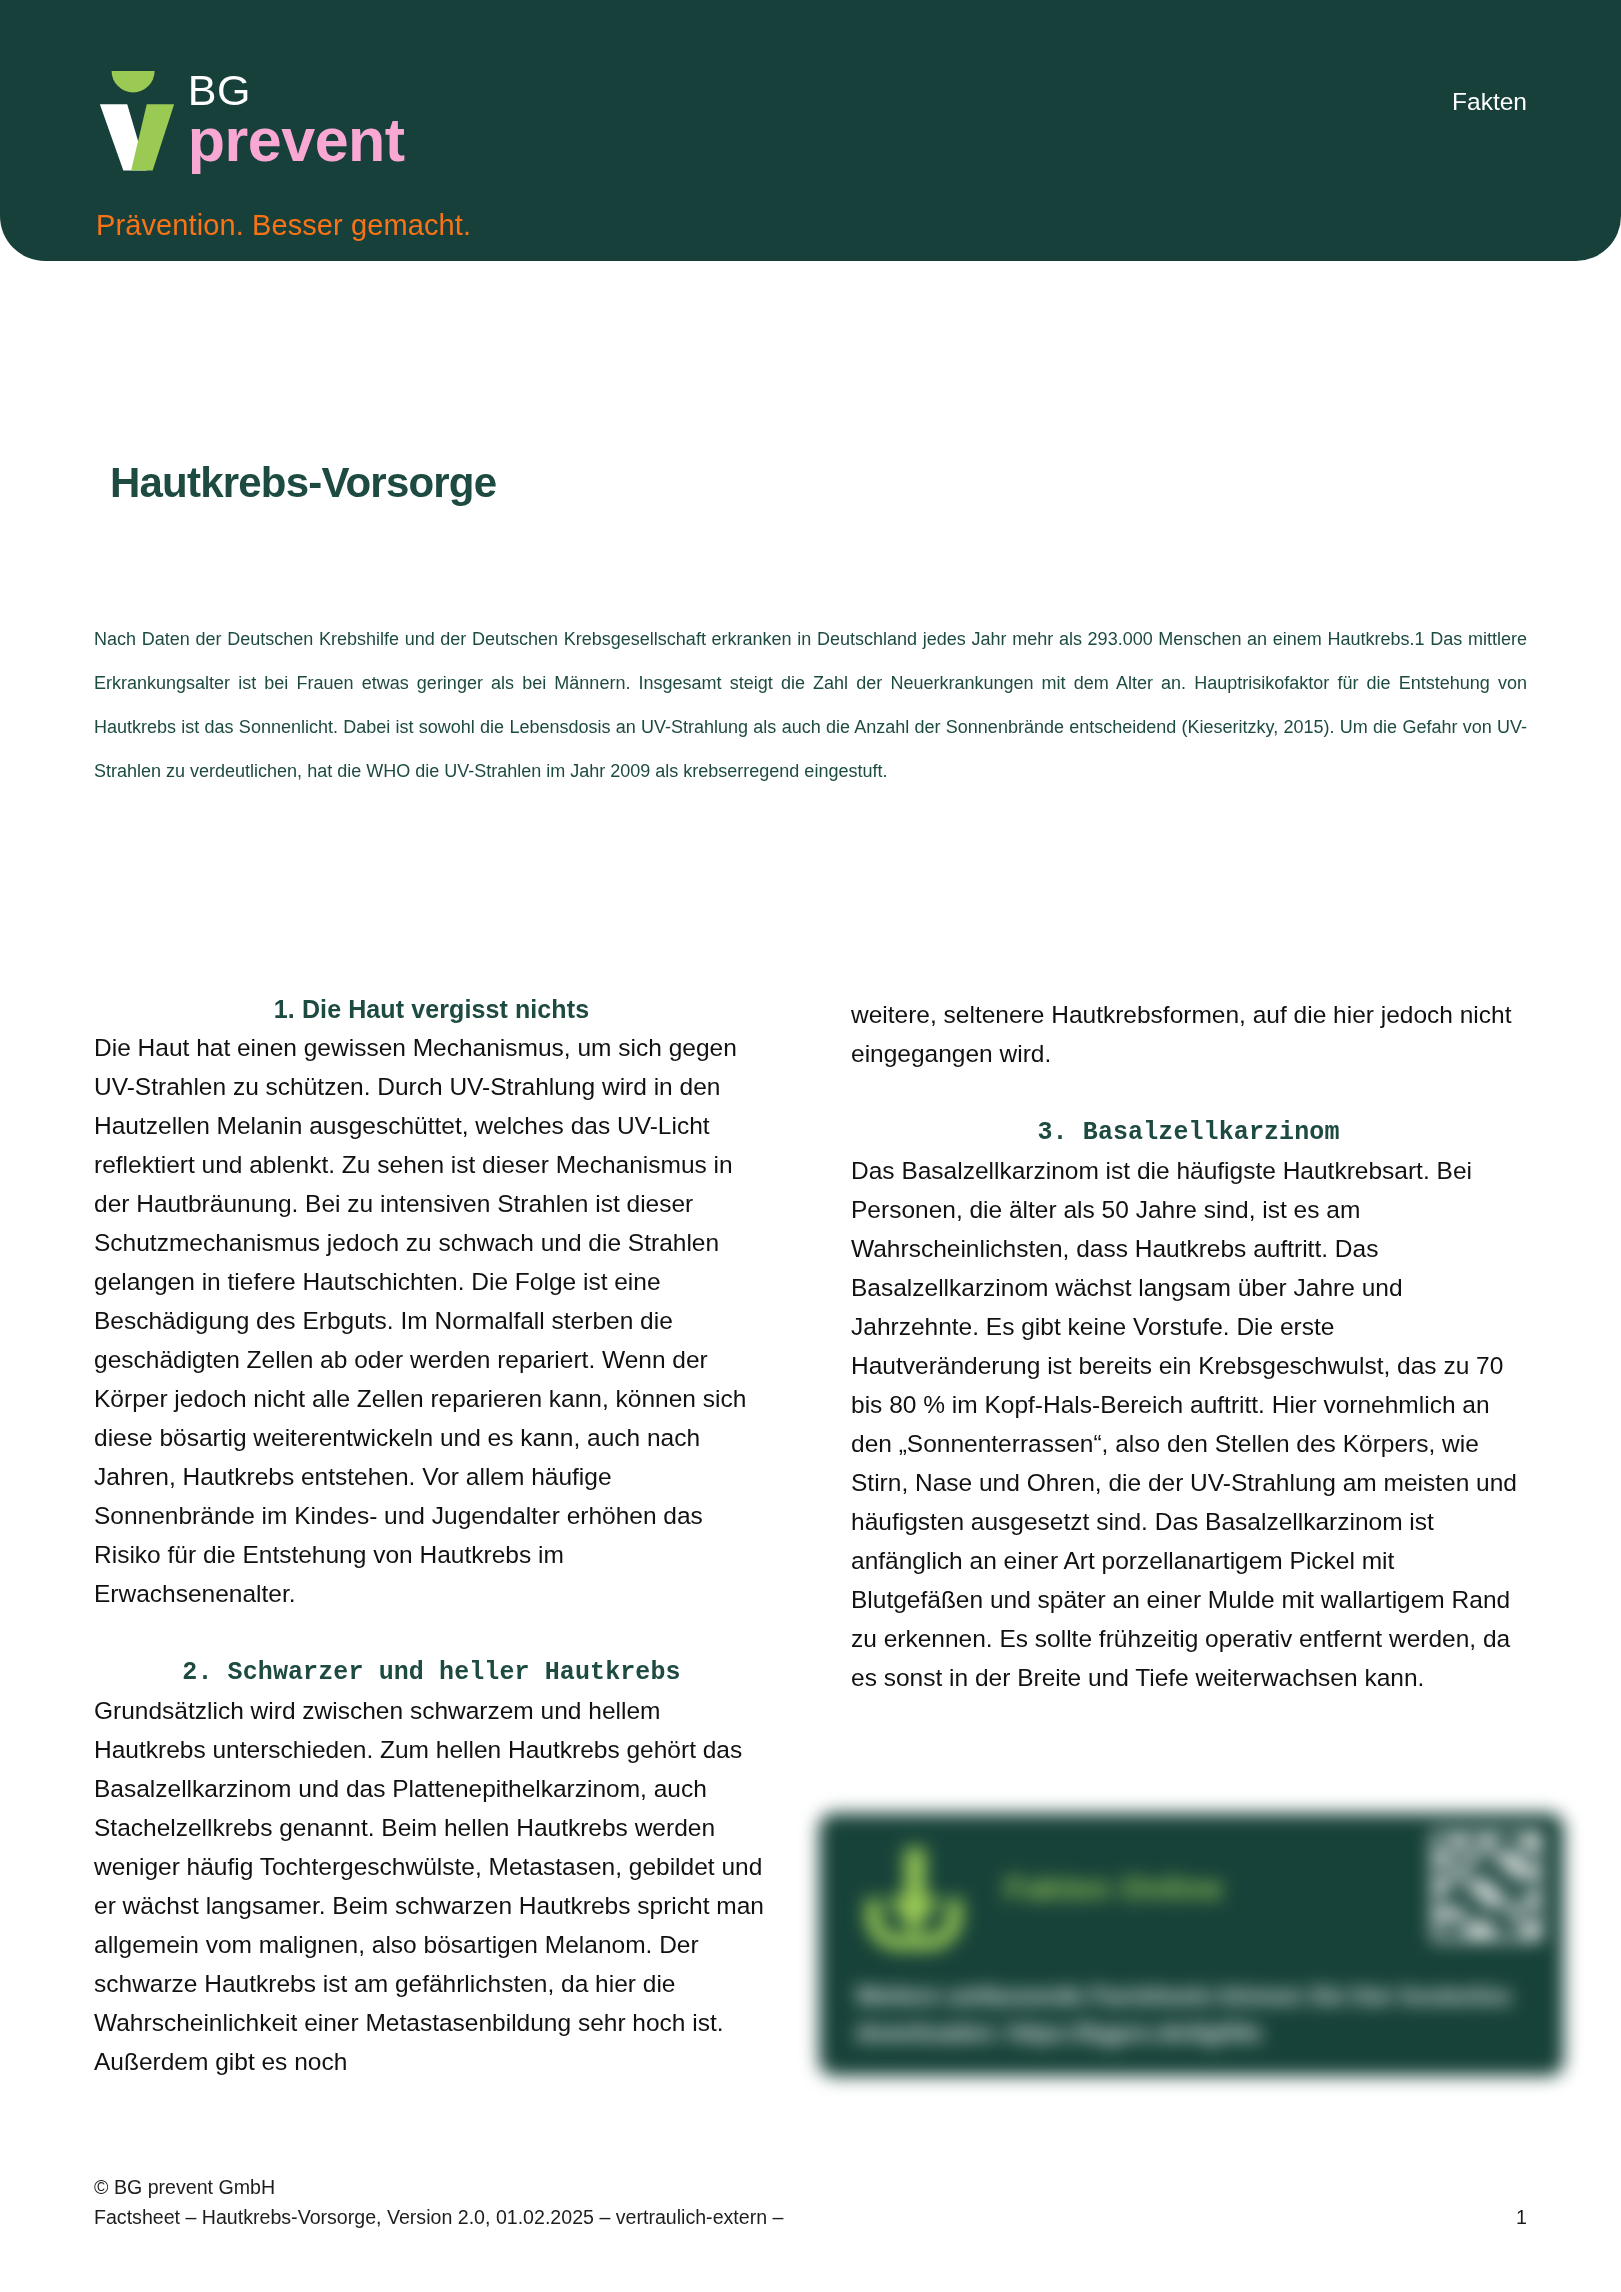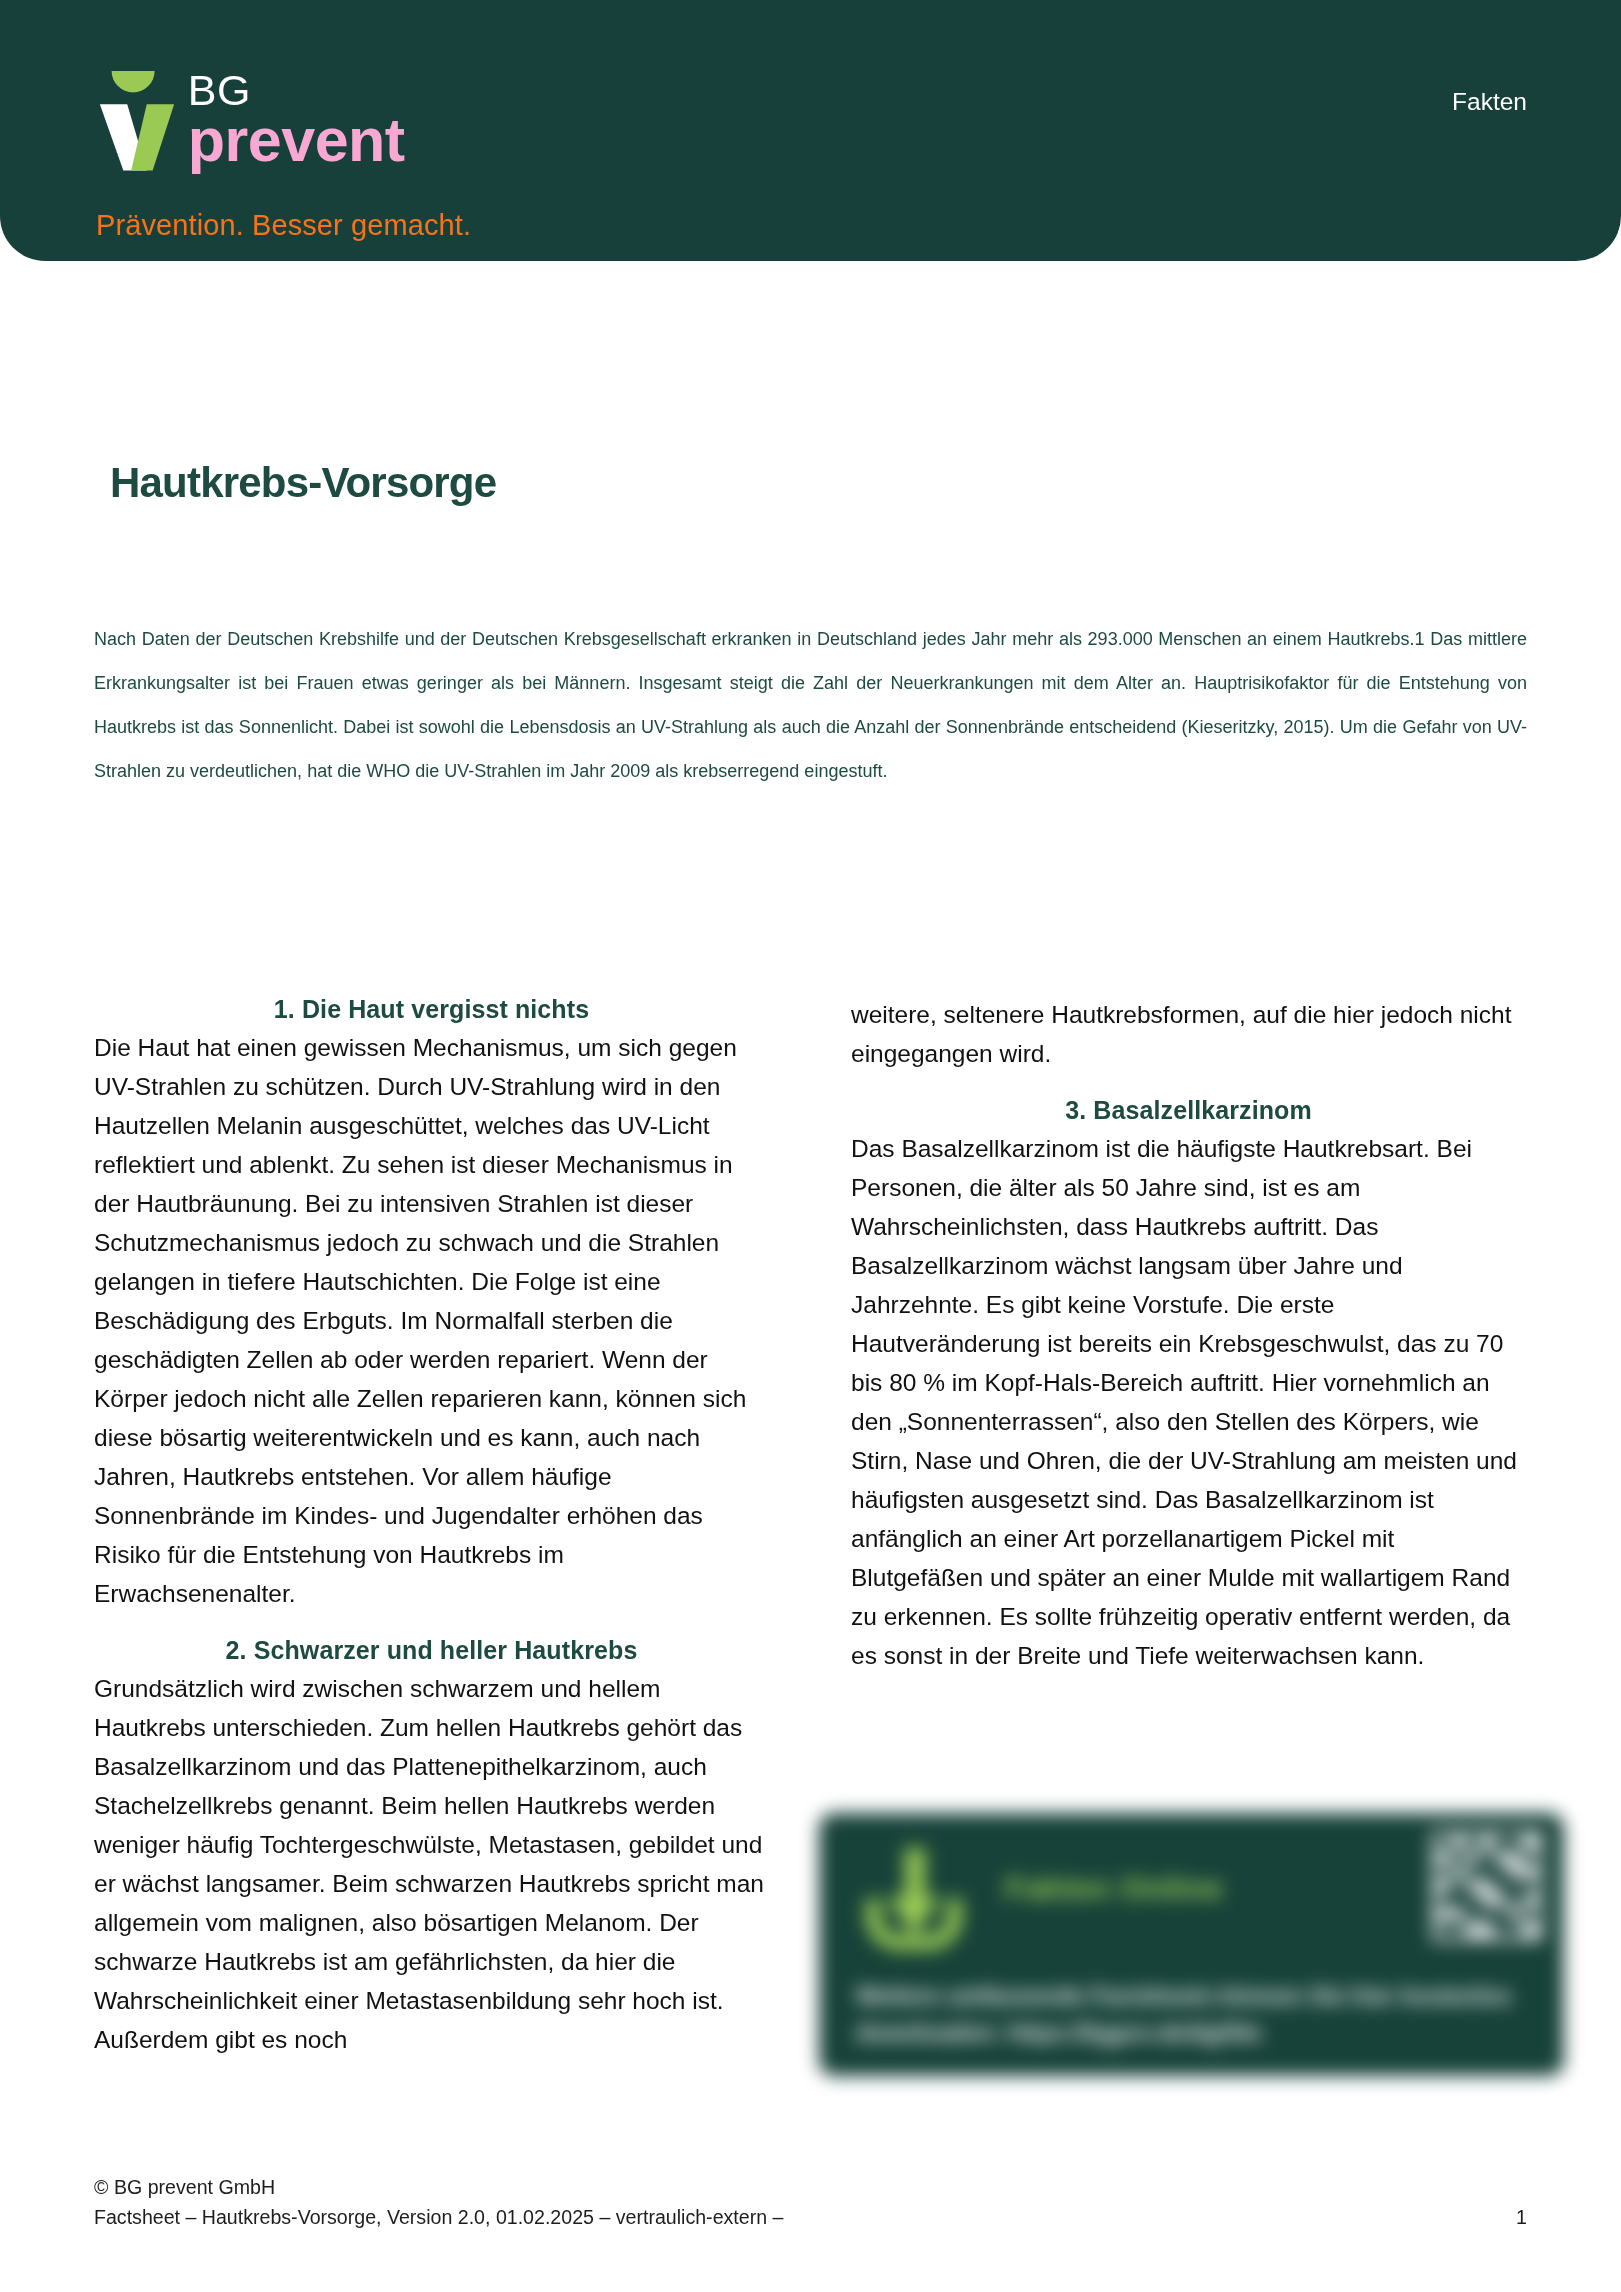--- a/index.html
+++ b/index.html
@@ -128,21 +128,21 @@
     letter-spacing: 0.1px;
     text-align: center;
   }
   .sec-body {
     font-size: 24.5px;
     line-height: 39px;
     color: #111111;
     margin: 0;
     text-align: left;
   }
-  .sec-body + .sec-heading { margin-top: 23px; }
+  .sec-body + .sec-heading { margin-top: 45px; font-family: Liberation Mono, monospace; }
 
   
   .promo-card {
     position: absolute;
     left: 819px;
     top: 1813px;
     width: 745px;
     height: 263px;
     background: #174239;
     border-radius: 15.7px;

